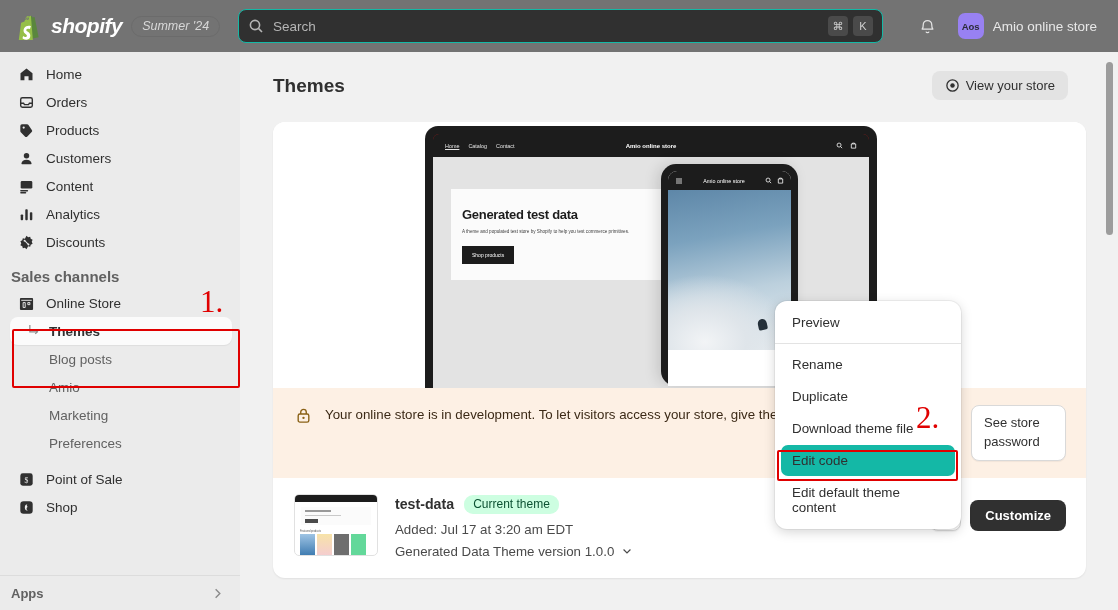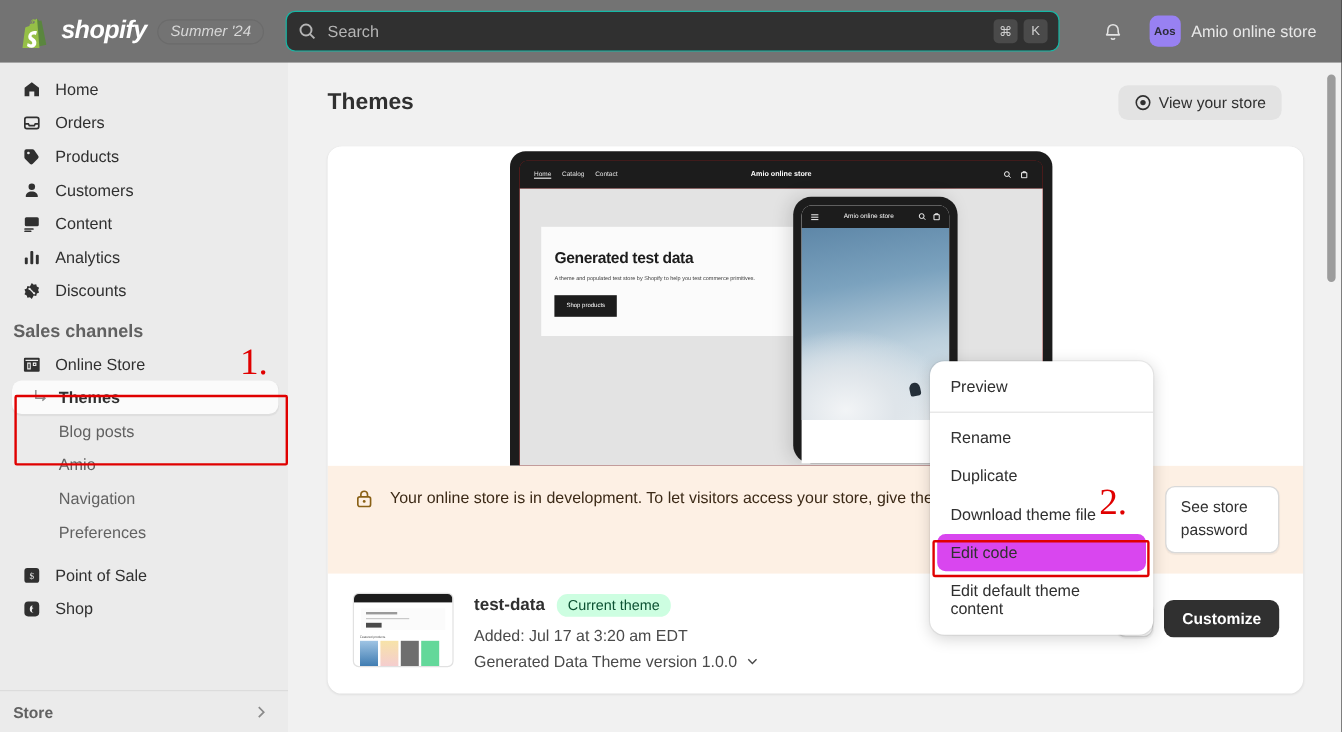--- a/index.html
+++ b/index.html
@@ -232,21 +232,21 @@
   .menu {
     position: absolute; left: 775px; top: 301px; width: 186px;
     background: #fff; border-radius: 12px;
     box-shadow: 0 3px 12px rgba(0,0,0,.17), 0 0 0 1px rgba(0,0,0,.05);
     padding: 5px 0; z-index: 40;
   }
   .menu-item {
     font-size: 13.4px; color: #303030; padding: 8px 11px;
     margin: 1px 6px; border-radius: 7px;
   }
-  .menu-item.hl { background: #d946ef; }
+  .menu-item.hl { background: #14b8a6; }
   .menu-div { height: 1px; background: #e3e3e3; margin: 5px 0; }
 
   
   .anno-box {
     position: absolute; border: 2px solid #e00000;
     border-radius: 2px; z-index: 60; pointer-events: none;
   }
   .anno-num {
     position: absolute; color: #e00000; font-size: 31px;
     font-family: "Liberation Serif", serif; z-index: 61;
@@ -399,21 +399,21 @@
       <span>Themes</span>
     </div>
   </div>
   <div class="sub-item">
     <span>Blog posts</span>
   </div>
   <div class="sub-item">
     <span>Amio</span>
   </div>
   <div class="sub-item">
-    <span>Navigation</span>
+    <span>Marketing</span>
   </div>
   <div class="sub-item">
     <span>Preferences</span>
   </div>
 
   <div class="nav-item" style="margin-top:8px">
     <span class="ico">
       <svg width="15" height="15" viewBox="0 0 16 16" fill="#303030">
         <rect x="1.4" y="1.4" width="13.2" height="13.2" rx="2.6"></rect>
         <text x="8" y="11.3" font-size="8.2" font-family="Liberation Serif, serif" fill="#ebebeb" text-anchor="middle">$</text>
@@ -425,21 +425,21 @@
     <span class="ico">
       <svg width="15" height="15" viewBox="0 0 16 16" fill="#303030">
         <rect x="1.4" y="1.4" width="13.2" height="13.2" rx="3.4"></rect>
         <path d="M9.6 4.6a3.4 3.4 0 1 0 0 6.8 2.2 2.2 0 0 1 0-4.2 1.2 1.2 0 1 1 0-2.6z" fill="#ebebeb"></path>
       </svg>
     </span>
     <span>Shop</span>
   </div>
 
   <div class="apps-row">
-    <span>Store</span>
+    <span>Apps</span>
     <span>
       <svg width="13" height="13" viewBox="0 0 14 14" fill="none" stroke="#8a8a8a" stroke-width="1.5">
           <path d="M5 2.5 9.5 7 5 11.5"></path>
         </svg>
     </span>
   </div>
 </div>
 
 <div class="main">
 

